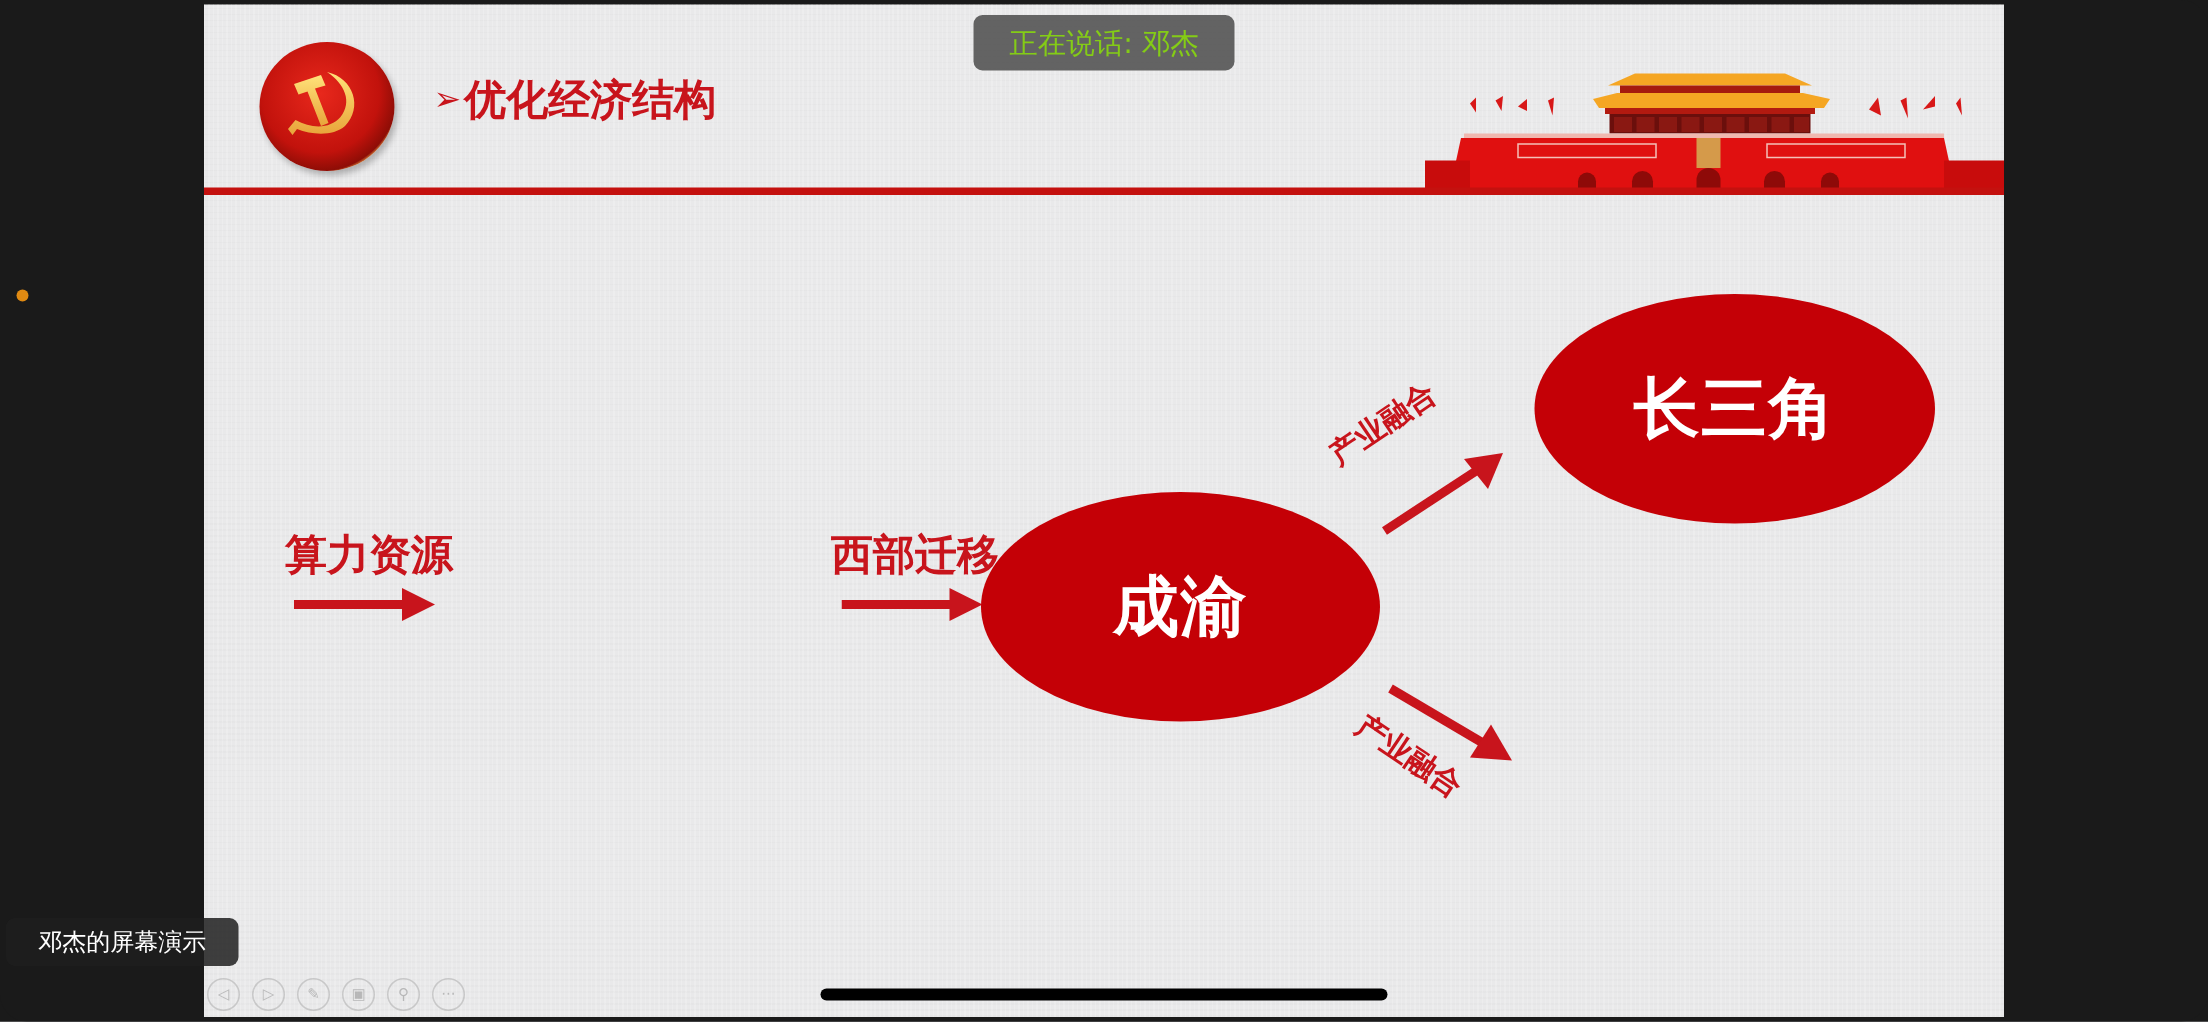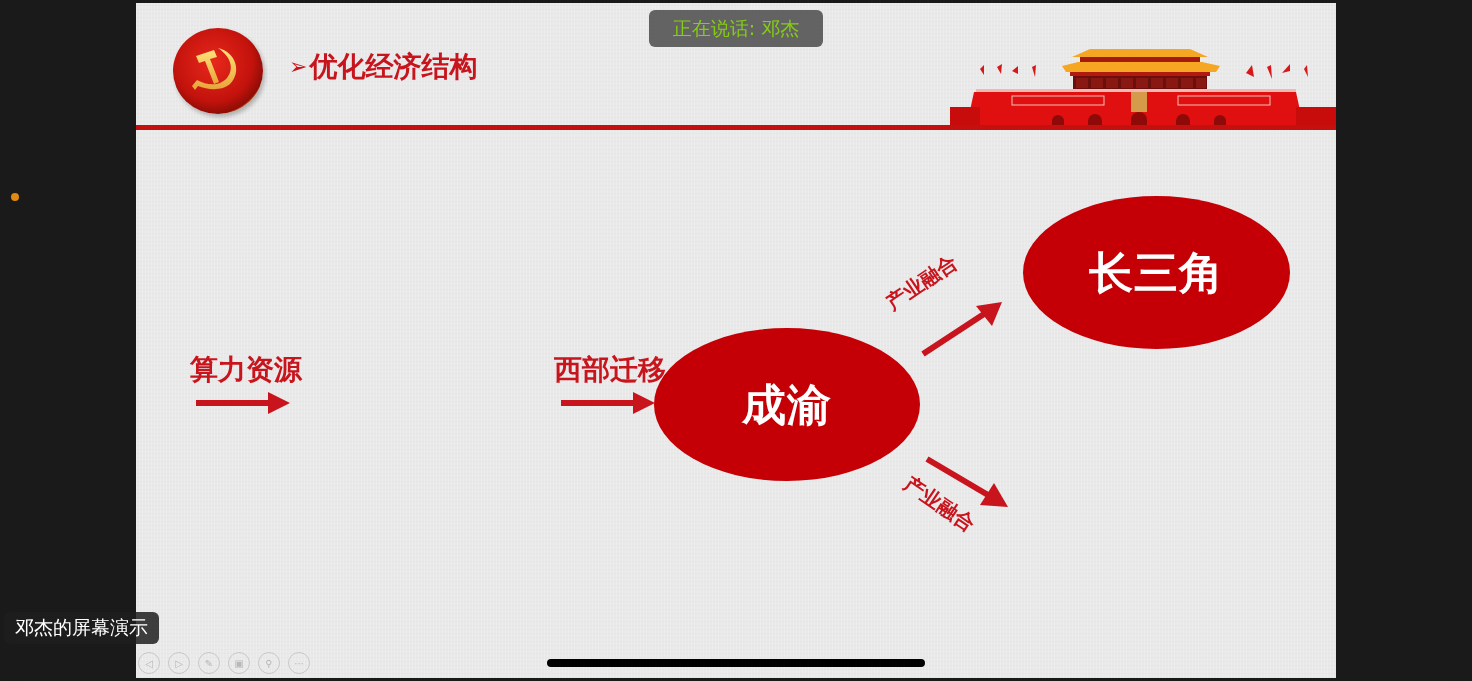--- a/index.html
+++ b/index.html
@@ -44,21 +44,21 @@
 
     
     .speaking {
       position: absolute; left: 649px; top: 10px; width: 174px; height: 37px;
       background: rgba(80,80,80,0.88); border-radius: 6px;
       color: #84cc16; font-size: 19px; display: flex; align-items: center; justify-content: center;
     }
     .presenter {
       position: absolute; left: 4px; top: 612px; width: 155px; height: 32px;
       background: rgba(30,30,30,0.85); border-radius: 6px;
-      color: #ffffff; font-size: 19px; display: flex; align-items: center; justify-content: center;
+      color: #ffffff; font-size: 16px; display: flex; align-items: center; justify-content: center;
     }
     .ppt-tools { position: absolute; left: 138px; top: 652px; display: flex; gap: 8px; }
     .ppt-tools .tool { width: 22px; height: 22px; border-radius: 50%; border: 1px solid rgba(160,160,160,0.45); display: flex; align-items: center; justify-content: center; color: rgba(150,150,150,0.6); font-size: 10px; }
     .home-indicator { position: absolute; left: 547px; top: 659px; width: 378px; height: 8px; border-radius: 4px; background: #000000; }
   </style>
 </head>
 <body>
 
 <div class="frame">
 

